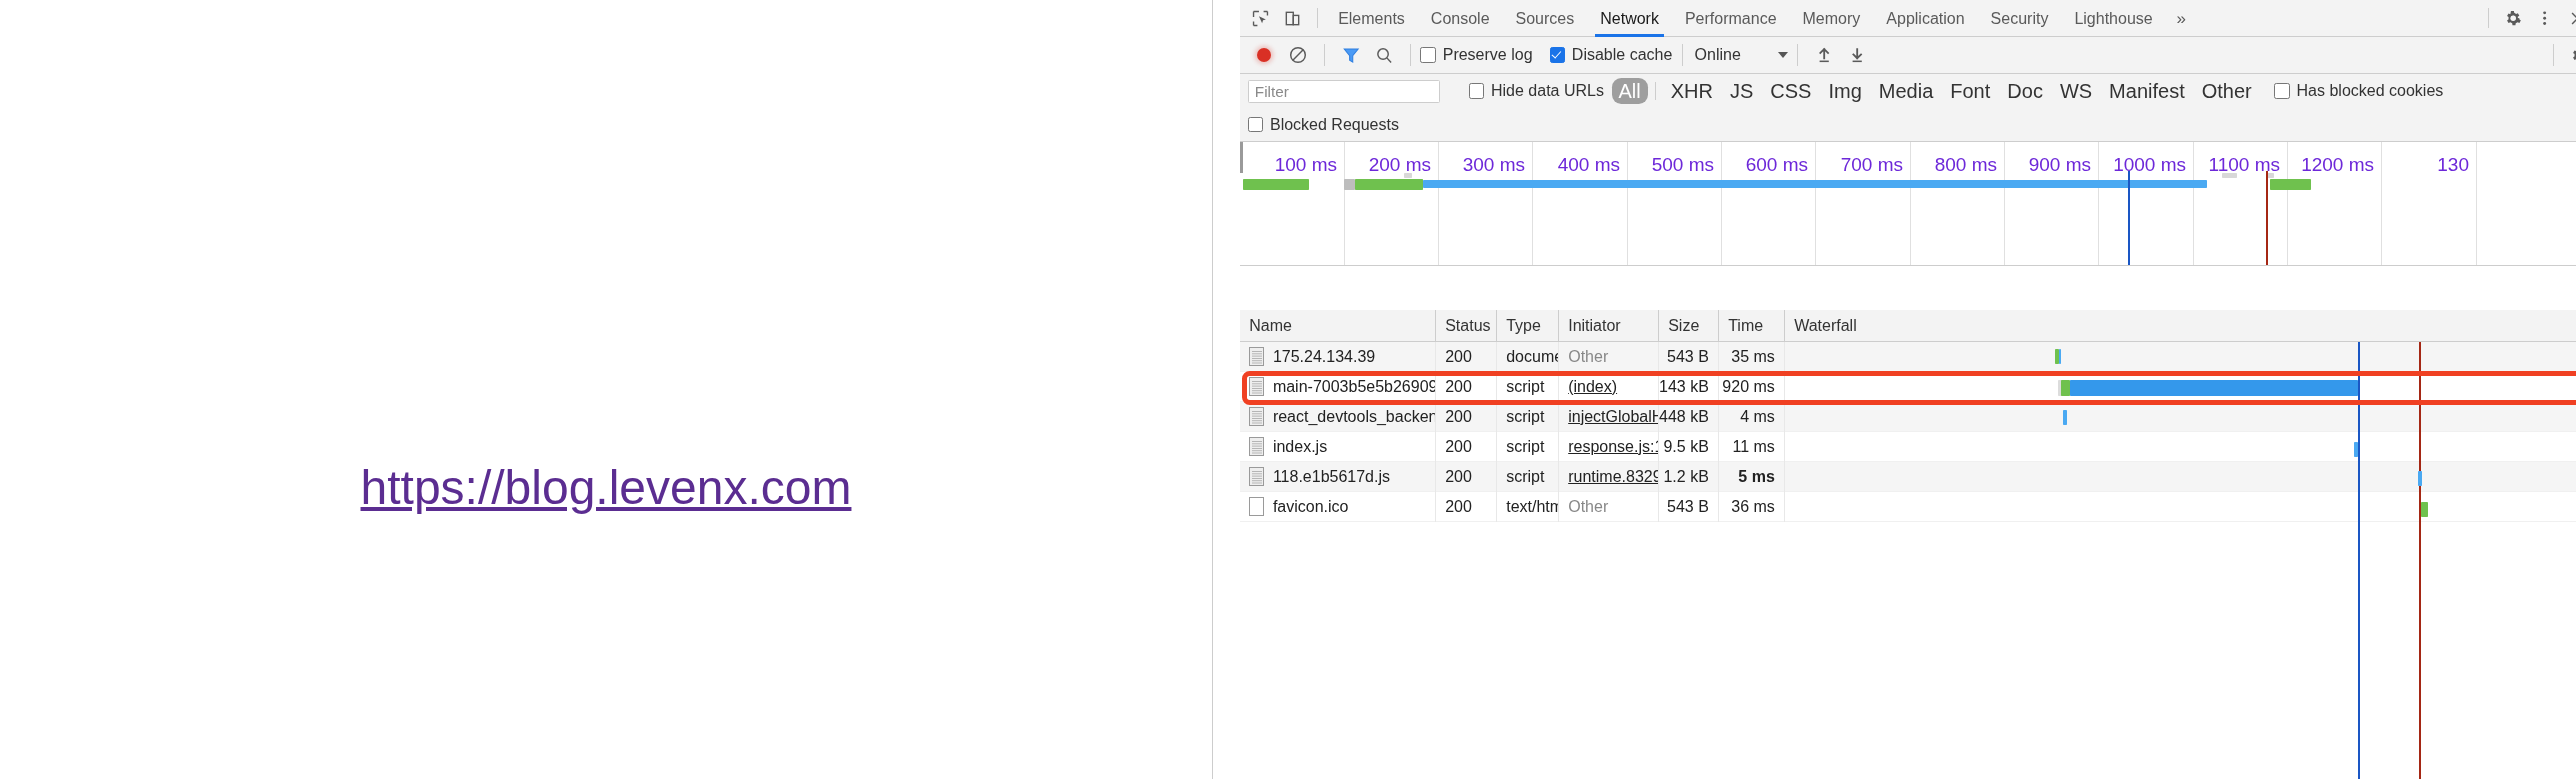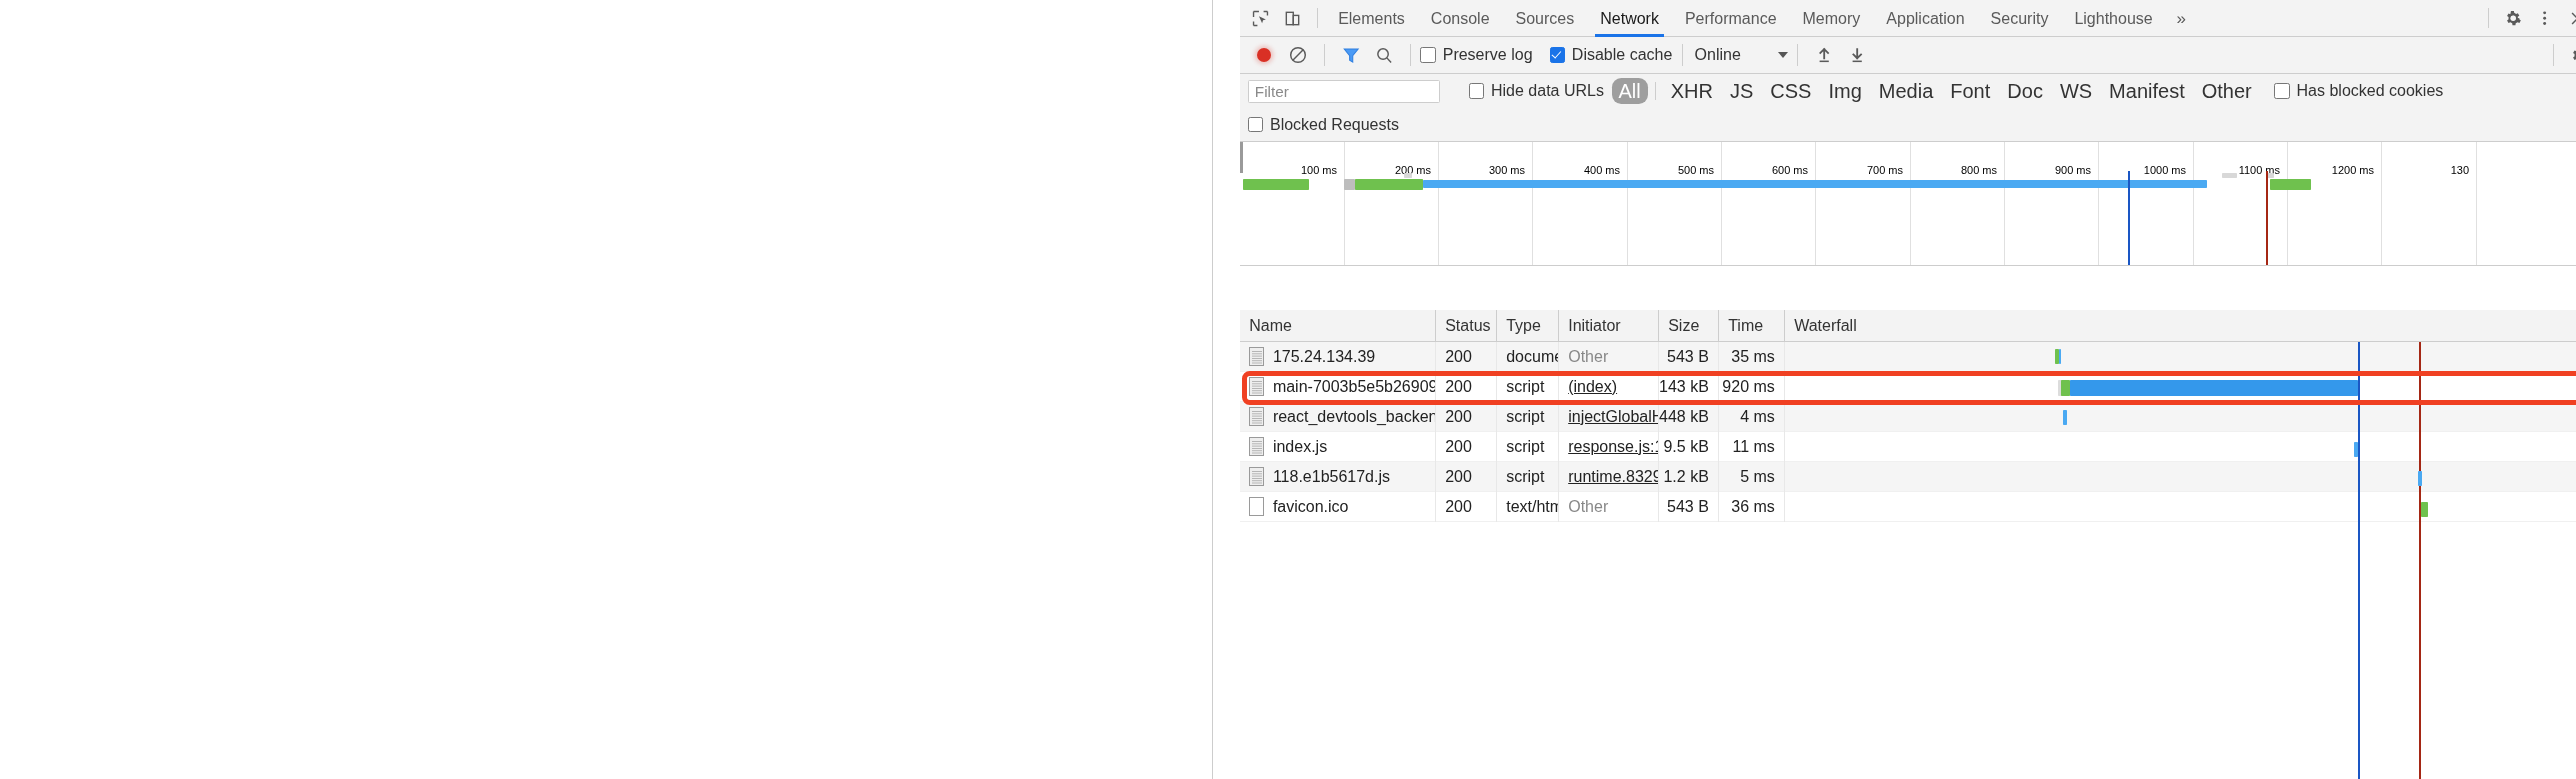--- a/index.html
+++ b/index.html
@@ -120,21 +120,21 @@
 
   
   .overview{
     position:relative;height:123px;background:#fff;
     border-bottom:0.8px solid #cdcdcd;overflow:hidden;
   }
   .ov-tick{
     position:absolute;top:0;bottom:-92px;width:0.8px;background:#e0e0e0;
   }
   .ov-ticklabel{
-    position:absolute;top:22px;font-size:11px;color:#000000;
+    position:absolute;top:12px;font-size:19px;color:#6d28d9;
     transform:translateX(-100%);padding-right:7px;white-space:nowrap;
   }
   .ov-grip{
     position:absolute;left:0;top:0;width:3.1px;height:31px;background:#9a9a9a;
   }
   .ov-band{position:absolute;height:10.7px;border-radius:0.8px;}
   .ov-vline{position:absolute;top:29px;bottom:0;width:2.3px;}
 
   
   .nettable{position:relative;background:#fff;height:474px;overflow:hidden;margin-top:44px;}
@@ -184,20 +184,23 @@
     position:absolute;border:5.4px solid #f04022;border-radius:7.7px;
     pointer-events:none;box-sizing:border-box;
   }
 </style>
 </head>
 <body>
 
 <div class="screen">
 
   <div class="page-pane">
+    <div class="page-link">
+      <a href="#">https://blog.levenx.com</a>
+    </div>
   </div>
 
   <div class="devtools">
 
     <div class="tabstrip">
       <div class="tb-icon">
         <svg width="17" height="17" viewBox="0 0 22 22">
           <path d="M2 2h7M2 2v7M20 2h-5M20 2v5M2 20h5M2 20v-5" stroke="#5a5a5a" stroke-width="1.8" fill="none"></path>
           <path d="M9 8l9 4.2-3.7 1.2-1.2 3.7z" fill="#5a5a5a"></path>
         </svg>
@@ -457,21 +460,21 @@
             <div class="td" style="width: 196px;">
               <span class="fileicon doc"></span>
               <span>118.e1b5617d.js</span>
             </div>
             <div class="td" style="width: 61px;">200</div>
             <div class="td" style="width: 62px;">script</div>
             <div class="td" style="width: 100px;">
               <span class="initlink">runtime.83293299.js:1</span>
             </div>
             <div class="td num" style="width: 60px;">1.2 kB</div>
-            <div class="td num" style="width: 66px;">5 ms</div>
+            <div class="td num" style="width: 66px; font-weight: bold;">5 ms</div>
             <div class="td wf" style="width: 819px;"></div>
           </div>
           <div class="trow even">
             <div class="td" style="width: 196px;">
               <span class="fileicon"></span>
               <span>favicon.ico</span>
             </div>
             <div class="td" style="width: 61px;">200</div>
             <div class="td" style="width: 62px;">text/html</div>
             <div class="td" style="width: 100px;">

